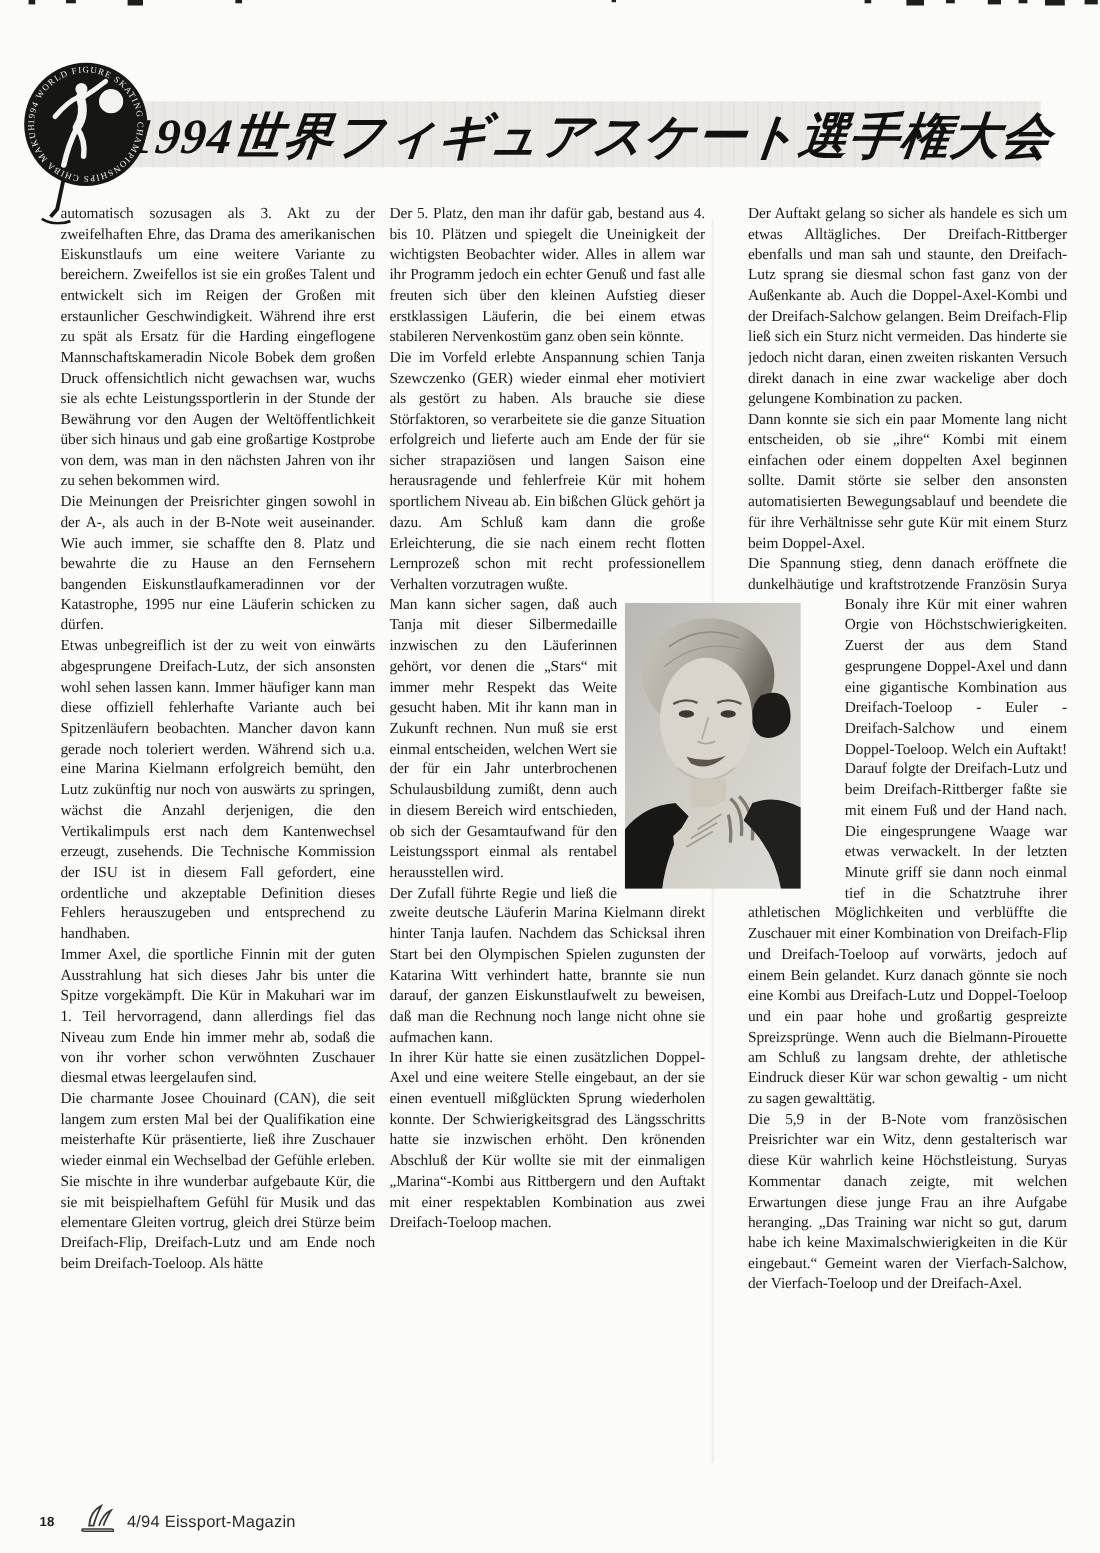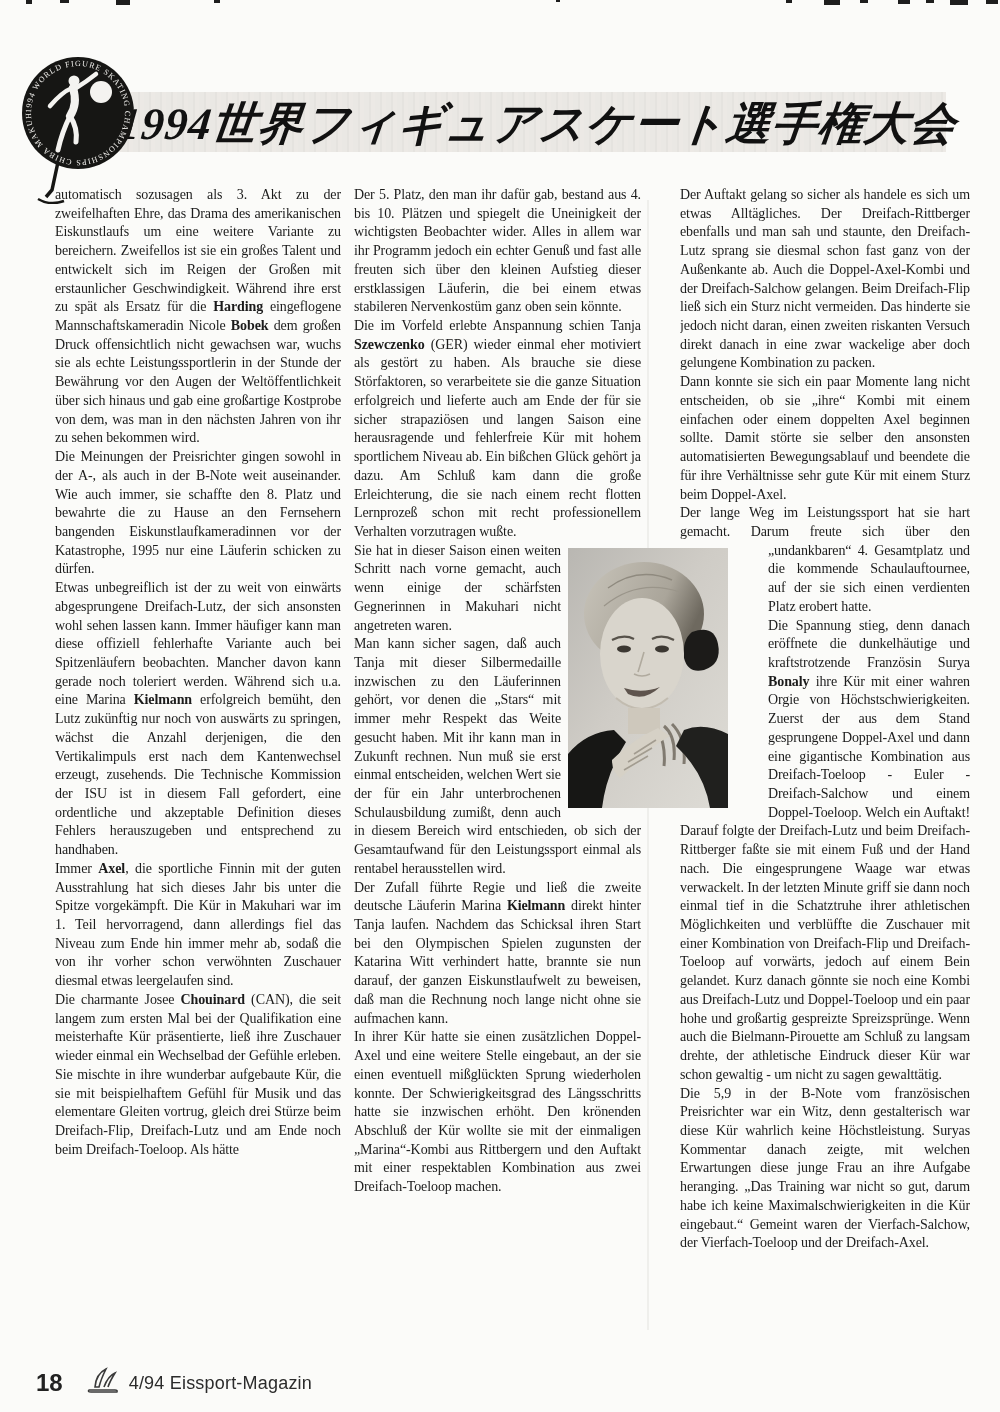--- a/index.html
+++ b/index.html
@@ -15,34 +15,34 @@
         font-size:45px;letter-spacing:1px;transform:skewX(-6deg);white-space:nowrap;color:#111;}
   .emblem{position:absolute;left:16px;top:50px;}
 
   
   .col{position:absolute;top:186px;height:1178px;overflow:hidden;
        font-size:14px;line-height:18.72px;text-align:justify;letter-spacing:-0.1px;}
   .col-1{left:55px;width:286px;}
   .col-2{left:354px;width:287px;}
   .col-3{left:680px;width:290px;}
   .para{margin:0;}
-  .bold{font-weight:bold;}
+  .bold{font-weight:normal;}
   .push-r{float:right;clear:right;width:0;height:362px;}
   .cut-r{float:right;clear:right;width:80px;height:262px;}
   .push-l{float:left;clear:left;width:0;height:362px;}
   .cut-l{float:left;clear:left;width:88px;height:262px;}
 
   .photo{position:absolute;left:568px;top:548px;width:160px;height:260px;}
 
   
   .footer{position:absolute;left:36px;top:1366px;height:34px;display:flex;align-items:center;
           font-family:"Liberation Sans",sans-serif;color:#222;}
-  .page-num{font-weight:bold;font-size:24px;margin-right:22px;}
+  .page-num{font-weight:bold;font-size:12px;margin-right:22px;}
   .mag-icon{margin-right:10px;}
-  .mag-name{font-size:18px;letter-spacing:0.2px;color:#2b2b2b;}
+  .mag-name{font-size:15px;letter-spacing:0.2px;color:#2b2b2b;}
 </style>
 </head>
 <body>
 
 <div>
   <div class="artifact" style="left:26px;width:6px;height:4px;"></div>
   <div class="artifact" style="left:60px;width:9px;height:3px;"></div>
   <div class="artifact" style="left:116px;width:14px;height:5px;"></div>
   <div class="artifact" style="left:214px;width:6px;height:3px;"></div>
   <div class="artifact" style="left:556px;width:4px;height:2px;"></div>
@@ -88,32 +88,30 @@
     <p class="para"><span>Etwas unbegreiflich ist der zu weit von einwärts abgesprungene Dreifach-Lutz, der sich ansonsten wohl sehen lassen kann. Immer häufiger kann man diese offiziell fehlerhafte Variante auch bei Spitzenläufern beobachten. Mancher davon kann gerade noch toleriert werden. Während sich u.a. eine Marina </span><span class="bold">Kielmann</span><span> erfolgreich bemüht, den Lutz zukünftig nur noch von auswärts zu springen, wächst die Anzahl derjenigen, die den Vertikalimpuls erst nach dem Kantenwechsel erzeugt, zusehends. Die Technische Kommission der ISU ist in diesem Fall gefordert, eine ordentliche und akzeptable Definition dieses Fehlers herauszugeben und entsprechend zu handhaben.</span></p>
     <p class="para"><span>Immer </span><span class="bold">Axel</span><span>, die sportliche Finnin mit der guten Ausstrahlung hat sich dieses Jahr bis unter die Spitze vorgekämpft. Die Kür in Makuhari war im 1. Teil hervorragend, dann allerdings fiel das Niveau zum Ende hin immer mehr ab, sodaß die von ihr vorher schon verwöhnten Zuschauer diesmal etwas leergelaufen sind.</span></p>
     <p class="para"><span>Die charmante Josee </span><span class="bold">Chouinard</span><span> (CAN), die seit langem zum ersten Mal bei der Qualifikation eine meisterhafte Kür präsentierte, ließ ihre Zuschauer wieder einmal ein Wechselbad der Gefühle erleben. Sie mischte in ihre wunderbar aufgebaute Kür, die sie mit beispielhaftem Gefühl für Musik und das elementare Gleiten vortrug, gleich drei Stürze beim Dreifach-Flip, Dreifach-Lutz und am Ende noch beim Dreifach-Toeloop. Als hätte</span></p>
   </div>
 
 <div class="col col-2">
   <div class="push-r"></div>
   <div class="cut-r"></div>
     <p class="para"><span>Der 5. Platz, den man ihr dafür gab, bestand aus 4. bis 10. Plätzen und spiegelt die Uneinigkeit der wichtigsten Beobachter wider. Alles in allem war ihr Programm jedoch ein echter Genuß und fast alle freuten sich über den kleinen Aufstieg dieser erstklassigen Läuferin, die bei einem etwas stabileren Nervenkostüm ganz oben sein könnte.</span></p>
     <p class="para"><span>Die im Vorfeld erlebte Anspannung schien Tanja </span><span class="bold">Szewczenko</span><span> (GER) wieder einmal eher motiviert als gestört zu haben. Als brauche sie diese Störfaktoren, so verarbeitete sie die ganze Situation erfolgreich und lieferte auch am Ende der für sie sicher strapaziösen und langen Saison eine herausragende und fehlerfreie Kür mit hohem sportlichem Niveau ab. Ein bißchen Glück gehört ja dazu. Am Schluß kam dann die große Erleichterung, die sie nach einem recht flotten Lernprozeß schon mit recht professionellem Verhalten vorzutragen wußte.</span></p>
-    <p class="para"><span>Sie hat in dieser Saison einen weiten Schritt nach vorne gemacht, auch wenn einige der schärfsten Gegnerinnen in Makuhari nicht angetreten waren.</span></p>
     <p class="para"><span>Man kann sicher sagen, daß auch Tanja mit dieser Silbermedaille inzwischen zu den Läuferinnen gehört, vor denen die „Stars“ mit immer mehr Respekt das Weite gesucht haben. Mit ihr kann man in Zukunft rechnen. Nun muß sie erst einmal entscheiden, welchen Wert sie der für ein Jahr unterbrochenen Schulausbildung zumißt, denn auch in diesem Bereich wird entschieden, ob sich der Gesamtaufwand für den Leistungssport einmal als rentabel herausstellen wird.</span></p>
     <p class="para"><span>Der Zufall führte Regie und ließ die zweite deutsche Läuferin Marina </span><span class="bold">Kielmann</span><span> direkt hinter Tanja laufen. Nachdem das Schicksal ihren Start bei den Olympischen Spielen zugunsten der Katarina Witt verhindert hatte, brannte sie nun darauf, der ganzen Eiskunstlaufwelt zu beweisen, daß man die Rechnung noch lange nicht ohne sie aufmachen kann.</span></p>
     <p class="para"><span>In ihrer Kür hatte sie einen zusätzlichen Doppel-Axel und eine weitere Stelle eingebaut, an der sie einen eventuell mißglückten Sprung wiederholen konnte. Der Schwierigkeitsgrad des Längsschritts hatte sie inzwischen erhöht. Den krönenden Abschluß der Kür wollte sie mit der einmaligen „Marina“-Kombi aus Rittbergern und den Auftakt mit einer respektablen Kombination aus zwei Dreifach-Toeloop machen.</span></p>
   </div>
 
 <div class="col col-3">
   <div class="push-l"></div>
   <div class="cut-l"></div>
 <p class="para"><span>Der Auftakt gelang so sicher als handele es sich um etwas Alltägliches. Der Dreifach-Rittberger ebenfalls und man sah und staunte, den Dreifach-Lutz sprang sie diesmal schon fast ganz von der Außenkante ab. Auch die Doppel-Axel-Kombi und der Dreifach-Salchow gelangen. Beim Dreifach-Flip ließ sich ein Sturz nicht vermeiden. Das hinderte sie jedoch nicht daran, einen zweiten riskanten Versuch direkt danach in eine zwar wackelige aber doch gelungene Kombination zu packen.</span></p>
     <p class="para"><span>Dann konnte sie sich ein paar Momente lang nicht entscheiden, ob sie „ihre“ Kombi mit einem einfachen oder einem doppelten Axel beginnen sollte. Damit störte sie selber den ansonsten automatisierten Bewegungsablauf und beendete die für ihre Verhältnisse sehr gute Kür mit einem Sturz beim Doppel-Axel.</span></p>
-    <p class="para"><span>Der lange Weg im Leistungssport hat sie hart gemacht. Darum freute sich über den „undankbaren“ 4. Gesamtplatz und die kommende Schaulauftournee, auf der sie sich einen verdienten Platz erobert hatte.</span></p>
     <p class="para"><span>Die Spannung stieg, denn danach eröffnete die dunkelhäutige und kraftstrotzende Französin Surya </span><span class="bold">Bonaly</span><span> ihre Kür mit einer wahren Orgie von Höchstschwierigkeiten. Zuerst der aus dem Stand gesprungene Doppel-Axel und dann eine gigantische Kombination aus Dreifach-Toeloop - Euler - Dreifach-Salchow und einem Doppel-Toeloop. Welch ein Auftakt! Darauf folgte der Dreifach-Lutz und beim Dreifach-Rittberger faßte sie mit einem Fuß und der Hand nach. Die eingesprungene Waage war etwas verwackelt. In der letzten Minute griff sie dann noch einmal tief in die Schatztruhe ihrer athletischen Möglichkeiten und verblüffte die Zuschauer mit einer Kombination von Dreifach-Flip und Dreifach-Toeloop auf vorwärts, jedoch auf einem Bein gelandet. Kurz danach gönnte sie noch eine Kombi aus Dreifach-Lutz und Doppel-Toeloop und ein paar hohe und großartig gespreizte Spreizsprünge. Wenn auch die Bielmann-Pirouette am Schluß zu langsam drehte, der athletische Eindruck dieser Kür war schon gewaltig - um nicht zu sagen gewalttätig.</span></p>
     <p class="para"><span>Die 5,9 in der B-Note vom französischen Preisrichter war ein Witz, denn gestalterisch war diese Kür wahrlich keine Höchstleistung. Suryas Kommentar danach zeigte, mit welchen Erwartungen diese junge Frau an ihre Aufgabe heranging. „Das Training war nicht so gut, darum habe ich keine Maximalschwierigkeiten in die Kür eingebaut.“ Gemeint waren der Vierfach-Salchow, der Vierfach-Toeloop und der Dreifach-Axel.</span></p>
   </div>
 
 <div class="photo">
   <svg width="160" height="260" viewBox="0 0 160 260">
     <defs>
       <linearGradient id="pbg" x1="0" y1="0" x2="1" y2="1">
         <stop offset="0" stop-color="#b9b7b2"></stop>
         <stop offset="0.45" stop-color="#cfccc6"></stop>

